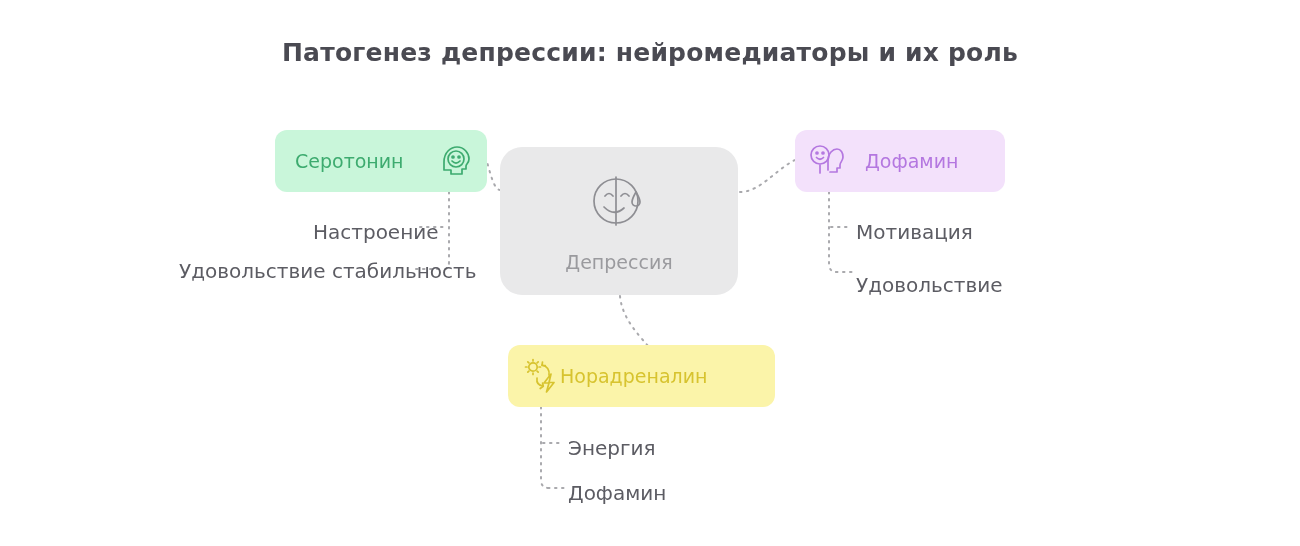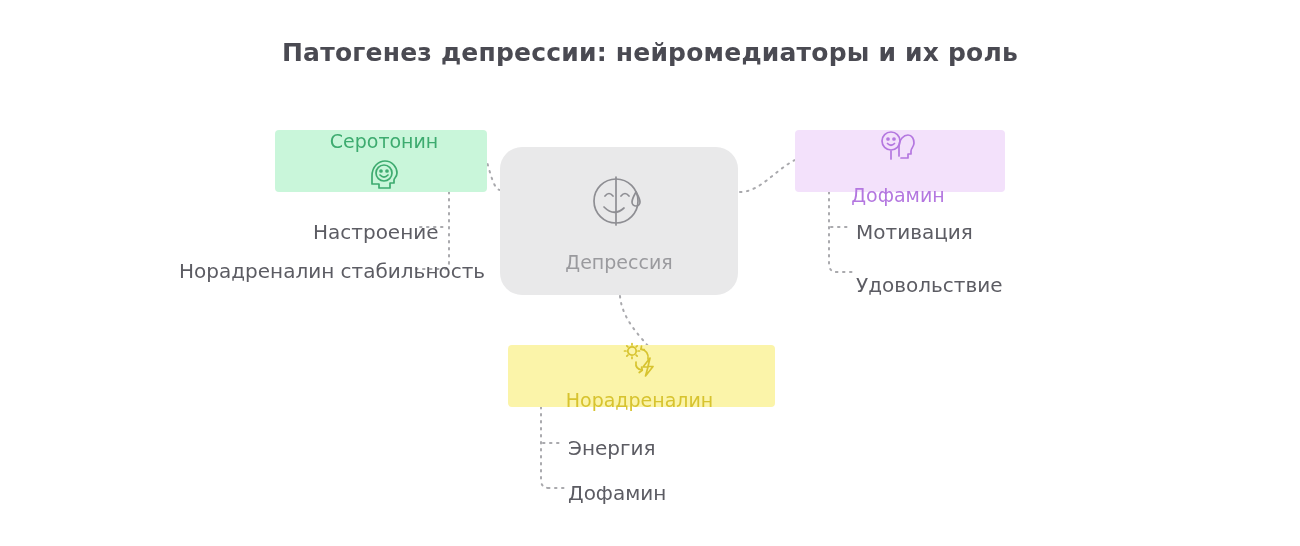--- a/index.html
+++ b/index.html
@@ -19,22 +19,21 @@
     letter-spacing: 0.2px;
   }
 
   
   #wires { position: absolute; left: 0; top: 0; width: 1300px; height: 546px; }
 
   
   .node {
     position: absolute;
     display: flex; align-items: center;
-    border-radius: 4px;
-    flex-direction: column;
+    border-radius: 12px;
   }
   .node-label { white-space: nowrap; font-size: 19px; }
 
   #node-center {
     left: 500px; top: 147px; width: 238px; height: 148px;
     background: #e9e9ea;
     border-radius: 22px;
     flex-direction: column; justify-content: center;
     gap: 19px;
   }
@@ -52,22 +51,22 @@
     left: 795px; top: 130px; width: 210px; height: 62px;
     background: #f3e1fb;
     justify-content: flex-start;
     padding: 0 18px 0 14px; gap: 20px;
   }
   #node-dopamine .node-label { color: #b477e0; }
 
   #node-noradrenaline {
     left: 508px; top: 345px; width: 267px; height: 62px;
     background: #fbf4a9;
-    justify-content: center;
-    padding: 0 18px 0 14px; gap: 10px;
+    justify-content: flex-start;
+    padding: 0 18px 0 14px; 
   }
   #node-noradrenaline .node-label { color: #d7c32f; }
 
   .node-icon { display: flex; align-items: center; justify-content: center; flex: 0 0 auto; }
 
   
   .sub {
     position: absolute;
     font-size: 20px;
     color: #5c5c63;
@@ -170,19 +169,19 @@
         <path d="M 20.5 5 L 20 8.3 L 23.3 8.6"></path>
         <path d="M 15 21 q -1 7 6 8"></path>
         <path d="M 18.2 31.5 L 21.3 29.2 L 20.6 26"></path>
         <path d="M 29 17 L 22 26 L 27 26 L 24.5 35 L 32 25.5 L 27 25.5 Z"></path>
       </svg>
     </span>
     <span class="node-label">Норадреналин</span>
   </div>
 
   <div class="sub sub-left" id="sub-mood">Настроение</div>
-  <div class="sub sub-left" id="sub-stability">Норадреналин стабильность</div>
+  <div class="sub sub-left" id="sub-stability">Удовольствие стабильность</div>
   <div class="sub sub-right" id="sub-motivation">Мотивация</div>
   <div class="sub sub-right" id="sub-pleasure">Удовольствие</div>
   <div class="sub sub-right" id="sub-energy">Энергия</div>
   <div class="sub sub-right" id="sub-vigor">Дофамин</div>
 
 </div>
 
 </body></html>

